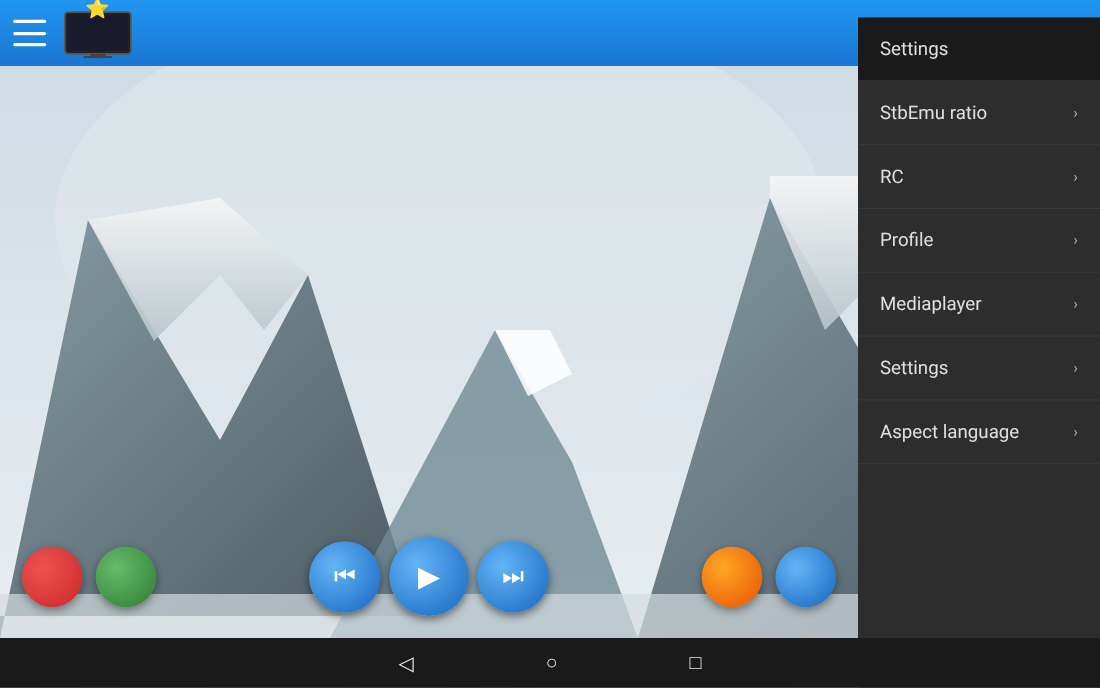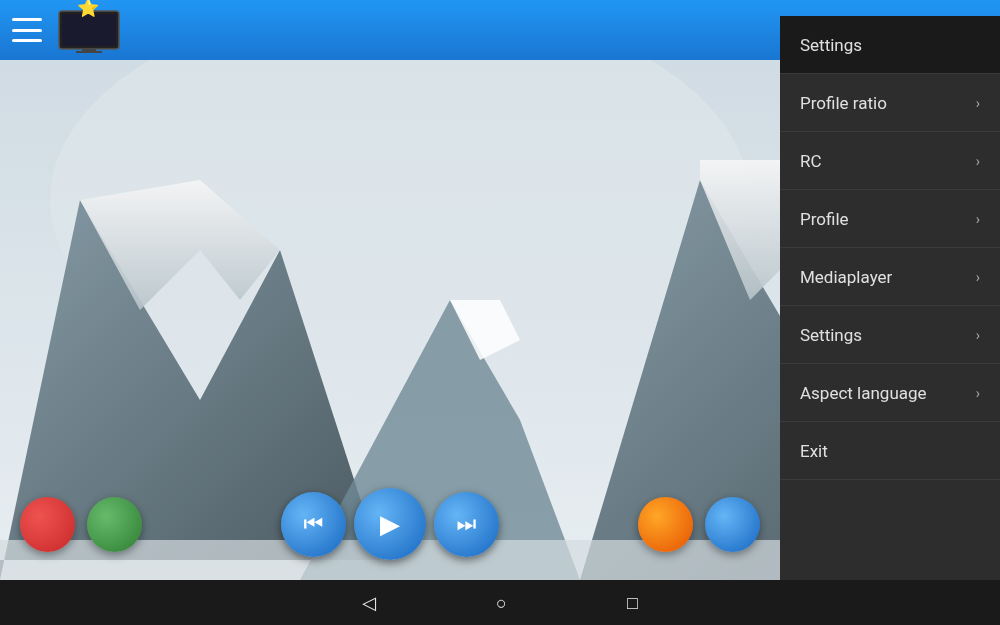--- a/index.html
+++ b/index.html
@@ -314,21 +314,21 @@
       <rect x="22" y="48" width="26" height="2" fill="#444"></rect>
     </svg>
   </div>
 </div>
 
 <div id="context-menu">
     <div class="menu-item highlighted">
       <span>Settings</span>
     </div>
     <div class="menu-item">
-      <span>Profile ratio</span>
+      <span>StbEmu ratio</span>
       <span class="menu-item-arrow">›</span>
     </div>
     <div class="menu-item">
       <span>RC</span>
       <span class="menu-item-arrow">›</span>
     </div>
     <div class="menu-item">
       <span>Profile</span>
       <span class="menu-item-arrow">›</span>
     </div>
@@ -336,23 +336,20 @@
       <span>Mediaplayer</span>
       <span class="menu-item-arrow">›</span>
     </div>
     <div class="menu-item">
       <span>Settings</span>
       <span class="menu-item-arrow">›</span>
     </div>
     <div class="menu-item">
       <span>Aspect language</span>
       <span class="menu-item-arrow">›</span>
-    </div>
-    <div class="menu-item">
-      <span>Exit</span>
     </div>
   </div>
 
 <div id="left-buttons">
     <div class="btn-row">
       <button class="ctrl-btn">PGUP</button>
       <button class="ctrl-btn">CH+</button>
     </div>
     <div class="btn-row">
       <button class="ctrl-btn">LEFT</button>

